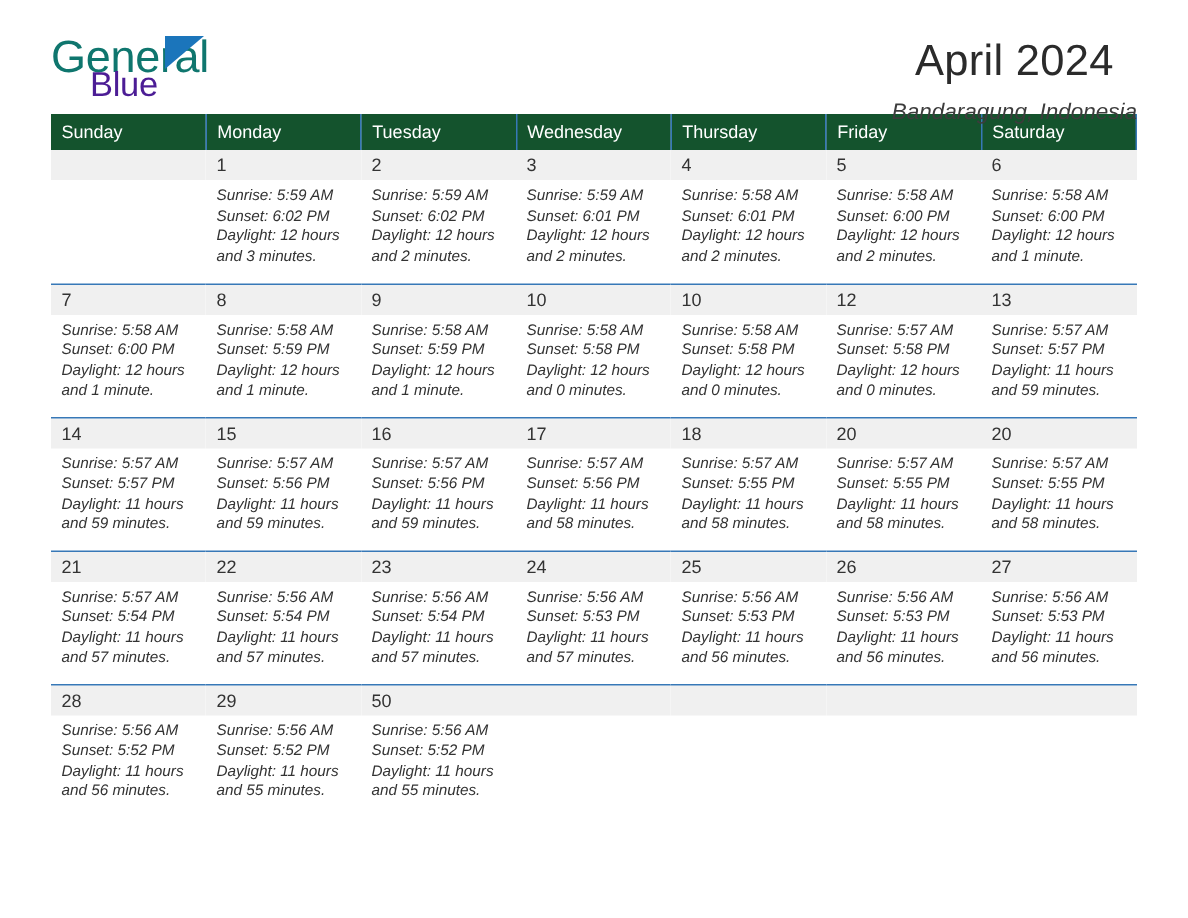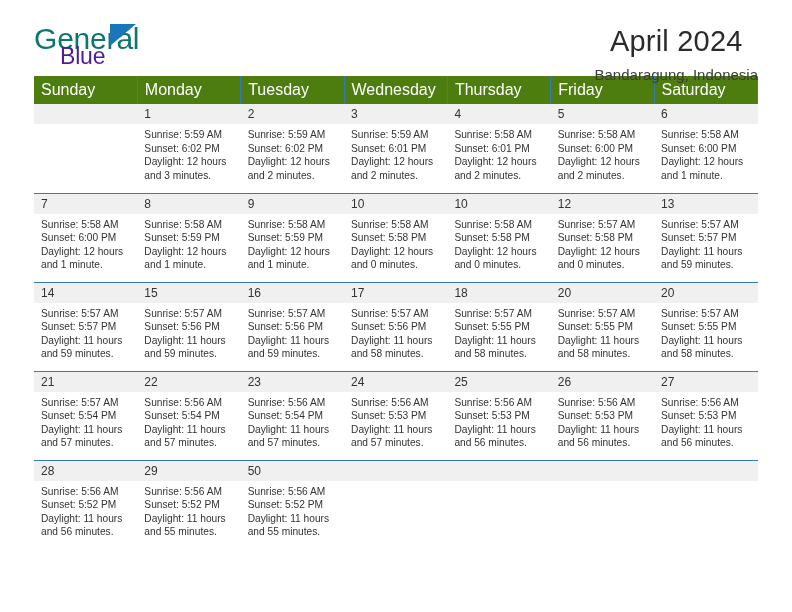--- a/index.html
+++ b/index.html
@@ -63,32 +63,33 @@
     color: #2b2b2b;
     font-weight: normal;
     line-height: 34px;
     letter-spacing: 0.2px;
   }
   .cal-subtitle {
     font-size: 15px;
     color: #3c3c3c;
     line-height: 22px;
     margin-top: 6px;
+    font-style: italic;
   }
 
   
   .calendar {
     width: 724px;
     border-collapse: collapse;
     table-layout: fixed;
   }
   .calendar th {
-    background: #4d7c0f;
+    background: #14532d;
     color: #ffffff;
-    font-size: 16px;
+    font-size: 12px;
     font-weight: normal;
     text-align: left;
     padding: 5px 0 5px 7px;
     height: 21px;
     border-right: 1px solid #3778b7;
   }
   .calendar td {
     vertical-align: top;
     padding: 0;
     width: 103.4px;
@@ -105,20 +106,21 @@
     padding: 3px 0 3px 7px;
     height: 20px;
     line-height: 14px;
   }
   .daynum.empty { background: #f0f0f0; }
   .cell-body {
     padding: 4px 6px 0 7px;
     font-size: 10.2px;
     line-height: 13.6px;
     color: #333333;
+    font-style: italic;
   }
   .cell-body div { white-space: nowrap; }
   td.blank .cell-body { visibility: hidden; }
 </style>
 </head>
 <body>
 
 <div class="page">
 
   <div class="top">

